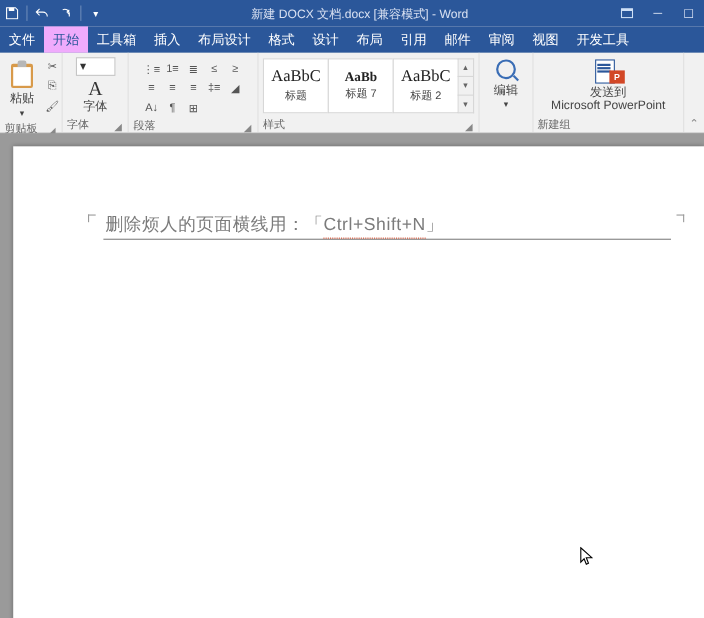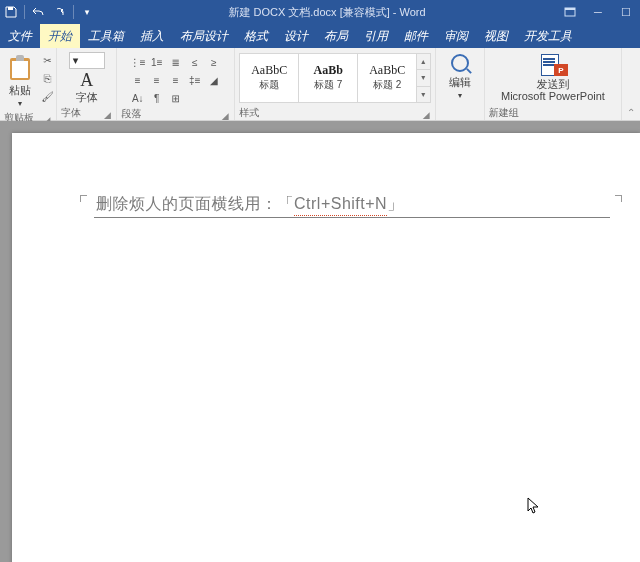--- a/index.html
+++ b/index.html
@@ -9,22 +9,22 @@
   .titlebar { background:#2b579a; color:#fff; height:24px; display:flex; align-items:center; font-size:11px; }
   .qa { display:flex; align-items:center; }
   .qa-btn { width:22px; height:24px; display:flex; align-items:center; justify-content:center; color:#fff; }
   .qa-sep { width:1px; height:14px; background:rgba(255,255,255,0.3); margin:0 2px; }
   .title { flex:1; text-align:center; color:#d9e1f2; white-space:nowrap; overflow:hidden; }
   .winbtns { display:flex; }
   .win-btn { width:28px; height:24px; display:flex; align-items:center; justify-content:center; color:#d9e1f2; font-size:11px; }
 
   
   .tabs { background:#2b579a; height:24px; display:flex; align-items:stretch; color:#fff; font-size:12px; }
-  .tab { padding:0 8px; display:flex; align-items:center; white-space:nowrap; color:#fff;font-style:italic; }
-  .tab.active { background:#fef9c3; color:#2b579a; }
+  .tab { padding:0 8px; display:flex; align-items:center; white-space:nowrap; color:#fff; }
+  .tab.active { background:#f0abfc; color:#2b579a; }
   .tabs-spacer { flex:1; }
 
   
   .ribbon { background:#f1f1f1; border-bottom:1px solid #d4d4d4; display:flex; height:72px; }
   .group { border-right:1px solid #e0e0e0; display:flex; flex-direction:column; padding:2px 4px 0; }
   .group-body { flex:1; display:flex; align-items:flex-start; }
   .group-label { height:14px; font-size:10px; color:#666; position:relative; }
   .launcher { position:absolute; right:0; bottom:0; width:10px; height:10px; font-size:9px; color:#888; display:flex; align-items:center; justify-content:center; }
 
   .big-btn { display:flex; flex-direction:column; align-items:center; justify-content:flex-start; padding:2px 3px; gap:2px; }
@@ -41,21 +41,21 @@
   
   .font-box { width:36px; height:17px; border:1px solid #c5c5c5; background:#fff; font-size:11px; color:#333; padding:0 3px; box-sizing:border-box; display:flex; align-items:center; }
 
   
   .para-grid { display:grid; grid-template-columns:repeat(5,18px); grid-auto-rows:17px; gap:1px; }
   .para-btn { display:flex; align-items:center; justify-content:center; font-size:10px; color:#555; }
 
   
   .styles { display:flex; align-items:stretch; }
   .style-card { width:58px; height:48px; border:1px solid #d7d7d7; background:#fff; display:flex; flex-direction:column; align-items:center; justify-content:center; margin-right:-1px; }
-  .style-prev { font-family:"Times New Roman",serif; font-size:12px; color:#222; line-height:1; }
+  .style-prev { font-family:"Times New Roman",serif; font-size:15px; color:#222; line-height:1; }
   .style-prev.big { font-size:12px; font-weight:bold; }
   .style-name { font-size:10px; color:#444; margin-top:2px; }
   .gallery-more { width:14px; display:flex; flex-direction:column; border:1px solid #d7d7d7; border-left:none; }
   .gallery-more div { flex:1; display:flex; align-items:center; justify-content:center; font-size:8px; color:#666; border-bottom:1px solid #d7d7d7; }
   .gallery-more div:last-child { border-bottom:none; }
 
   
   .find-icon { width:22px; height:22px; display:flex; align-items:center; justify-content:center; }
   .mag { width:14px; height:14px; border:2px solid #3a6db5; border-radius:50%; position:relative; }
   .mag:after { content:""; position:absolute; width:6px; height:2px; background:#3a6db5; transform:rotate(45deg); right:-5px; bottom:-2px; }

